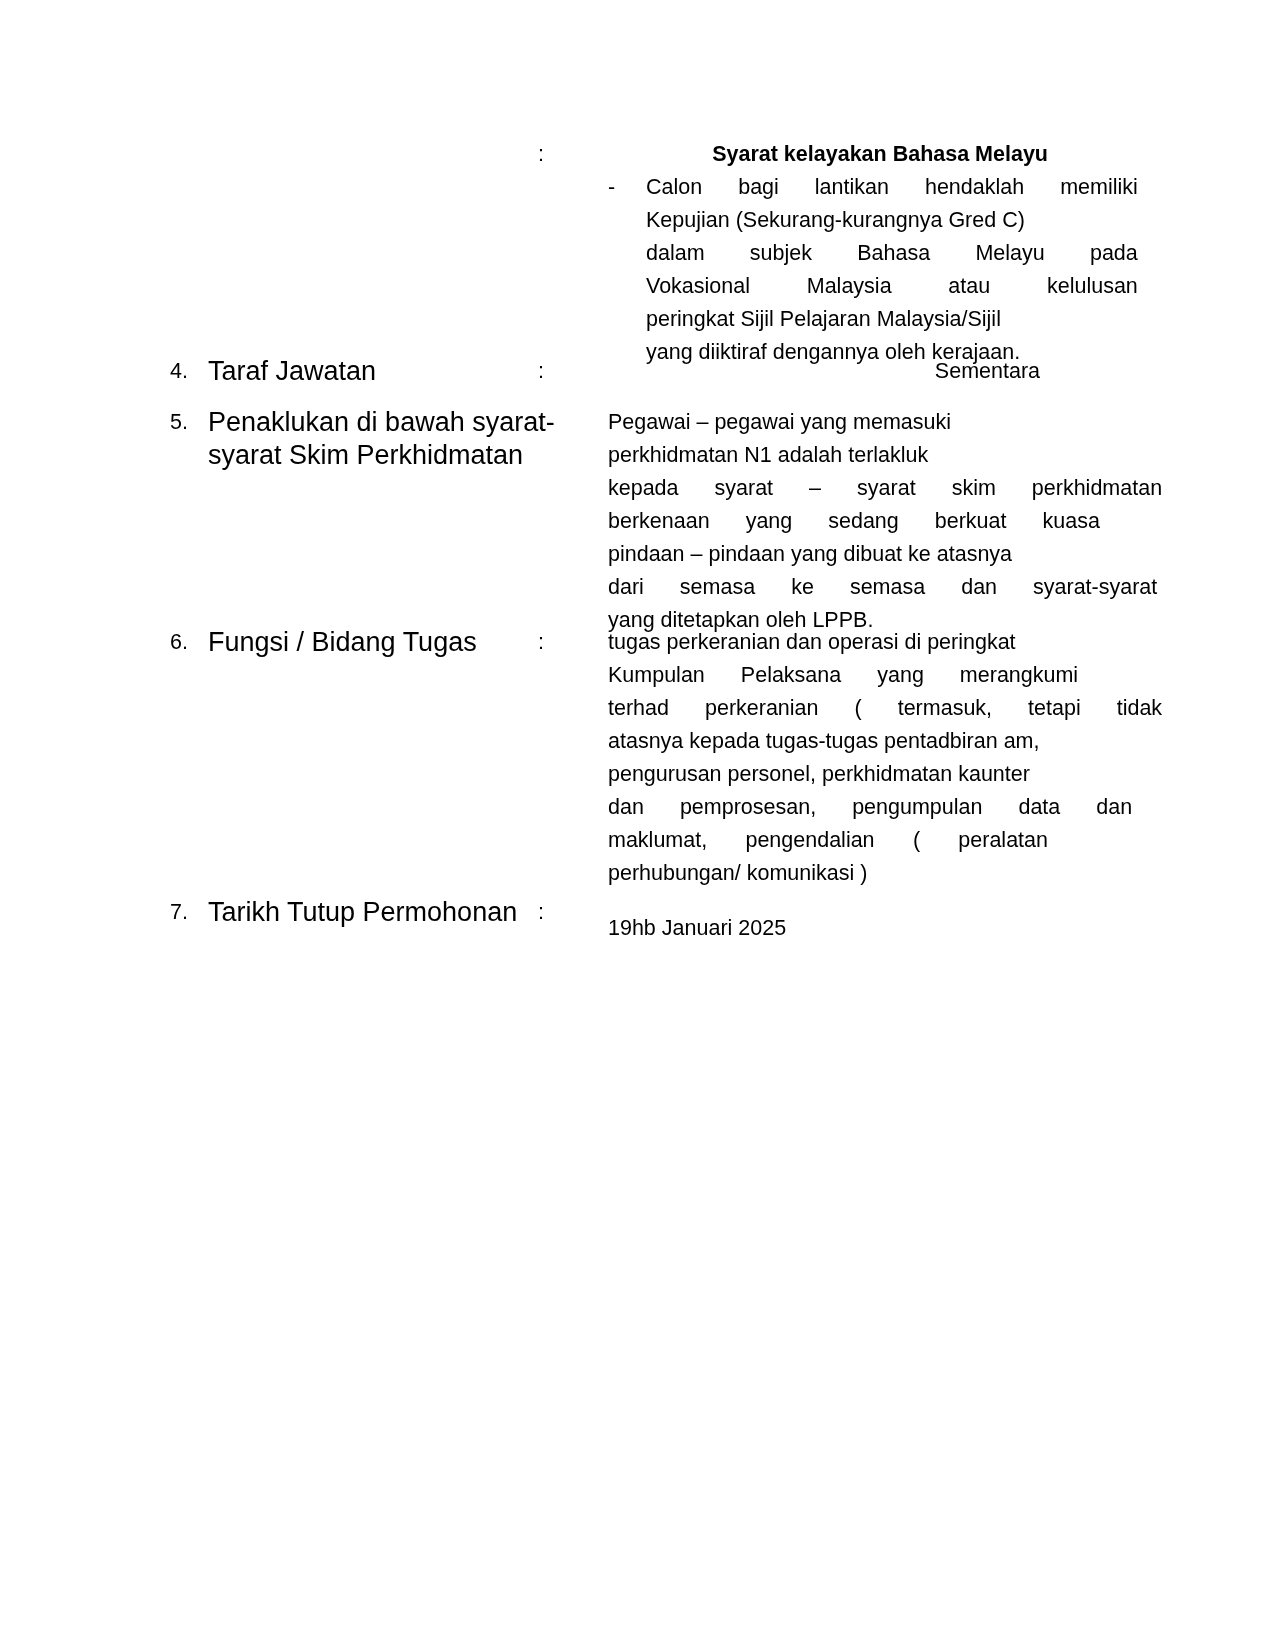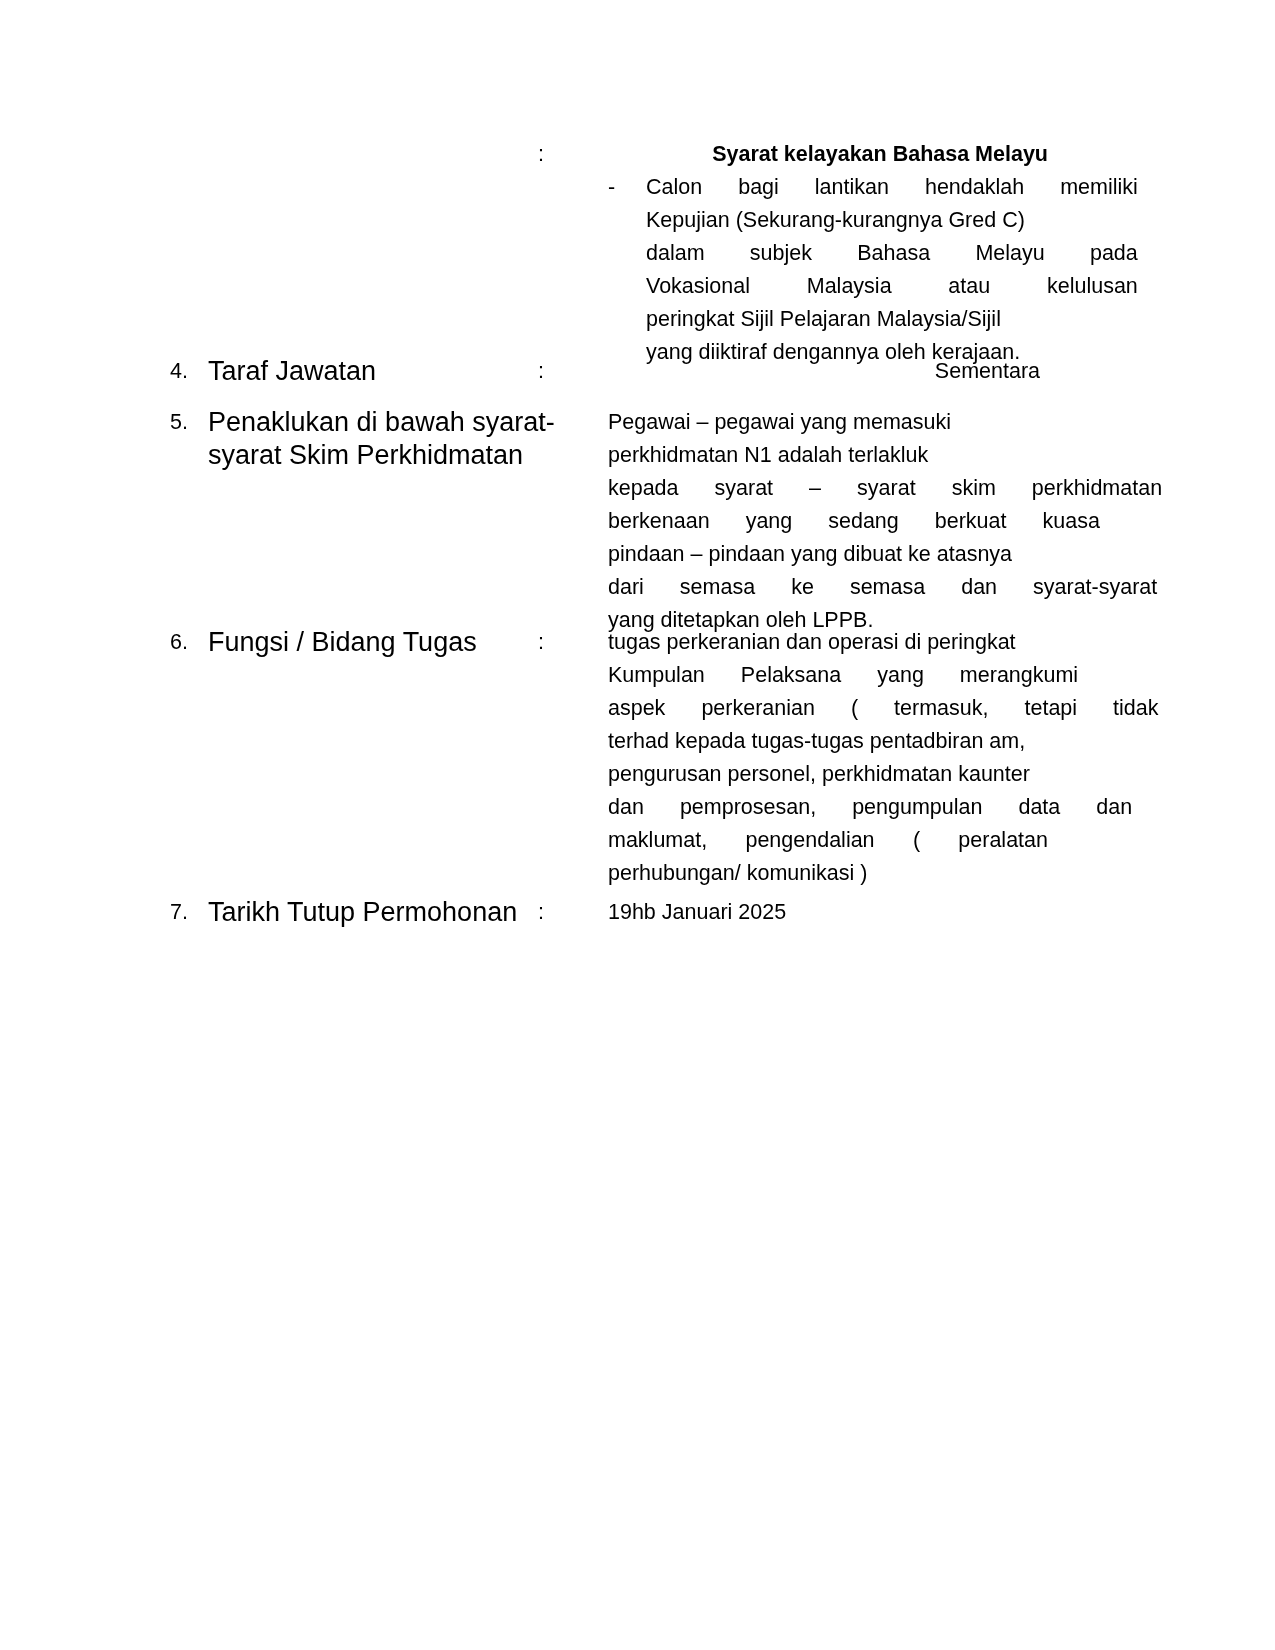--- a/index.html
+++ b/index.html
@@ -185,28 +185,28 @@
     <div class="col-colon">:</div>
     <div class="col-value" style="width:440px;">
       <span class="line">tugas perkeranian dan operasi di peringkat</span>
       <span class="line stretch">
         <span>Kumpulan</span>
           <span>Pelaksana</span>
           <span>yang</span>
           <span>merangkumi</span>
       </span>
       <span class="line stretch">
-        <span>aspek</span>
+        <span>terhad</span>
           <span>perkeranian</span>
           <span>(</span>
           <span>termasuk,</span>
           <span>tetapi</span>
           <span>tidak</span>
       </span>
-      <span class="line">terhad kepada tugas-tugas pentadbiran am,</span>
+      <span class="line">atasnya kepada tugas-tugas pentadbiran am,</span>
       <span class="line">pengurusan personel, perkhidmatan kaunter</span>
       <span class="line stretch">
         <span>dan</span>
           <span>pemprosesan,</span>
           <span>pengumpulan</span>
           <span>data</span>
           <span>dan</span>
       </span>
       <span class="line stretch">
         <span>maklumat,</span>
@@ -215,18 +215,18 @@
           <span>peralatan</span>
       </span>
       <span class="line">perhubungan/ komunikasi  )</span>
     </div>
   </div>
 
   <div class="entry" style="left:170px; top:896px; width:910px;">
     <div class="col-num">7.</div>
     <div class="col-label">Tarikh Tutup Permohonan</div>
     <div class="col-colon">:</div>
-    <div class="col-value" style="width:440px;">
+    <div class="col-value" style="width:440px;margin-top:16px;">
       <span class="line">19hb Januari 2025</span>
     </div>
   </div>
 
 </div>
 
 </body></html>

